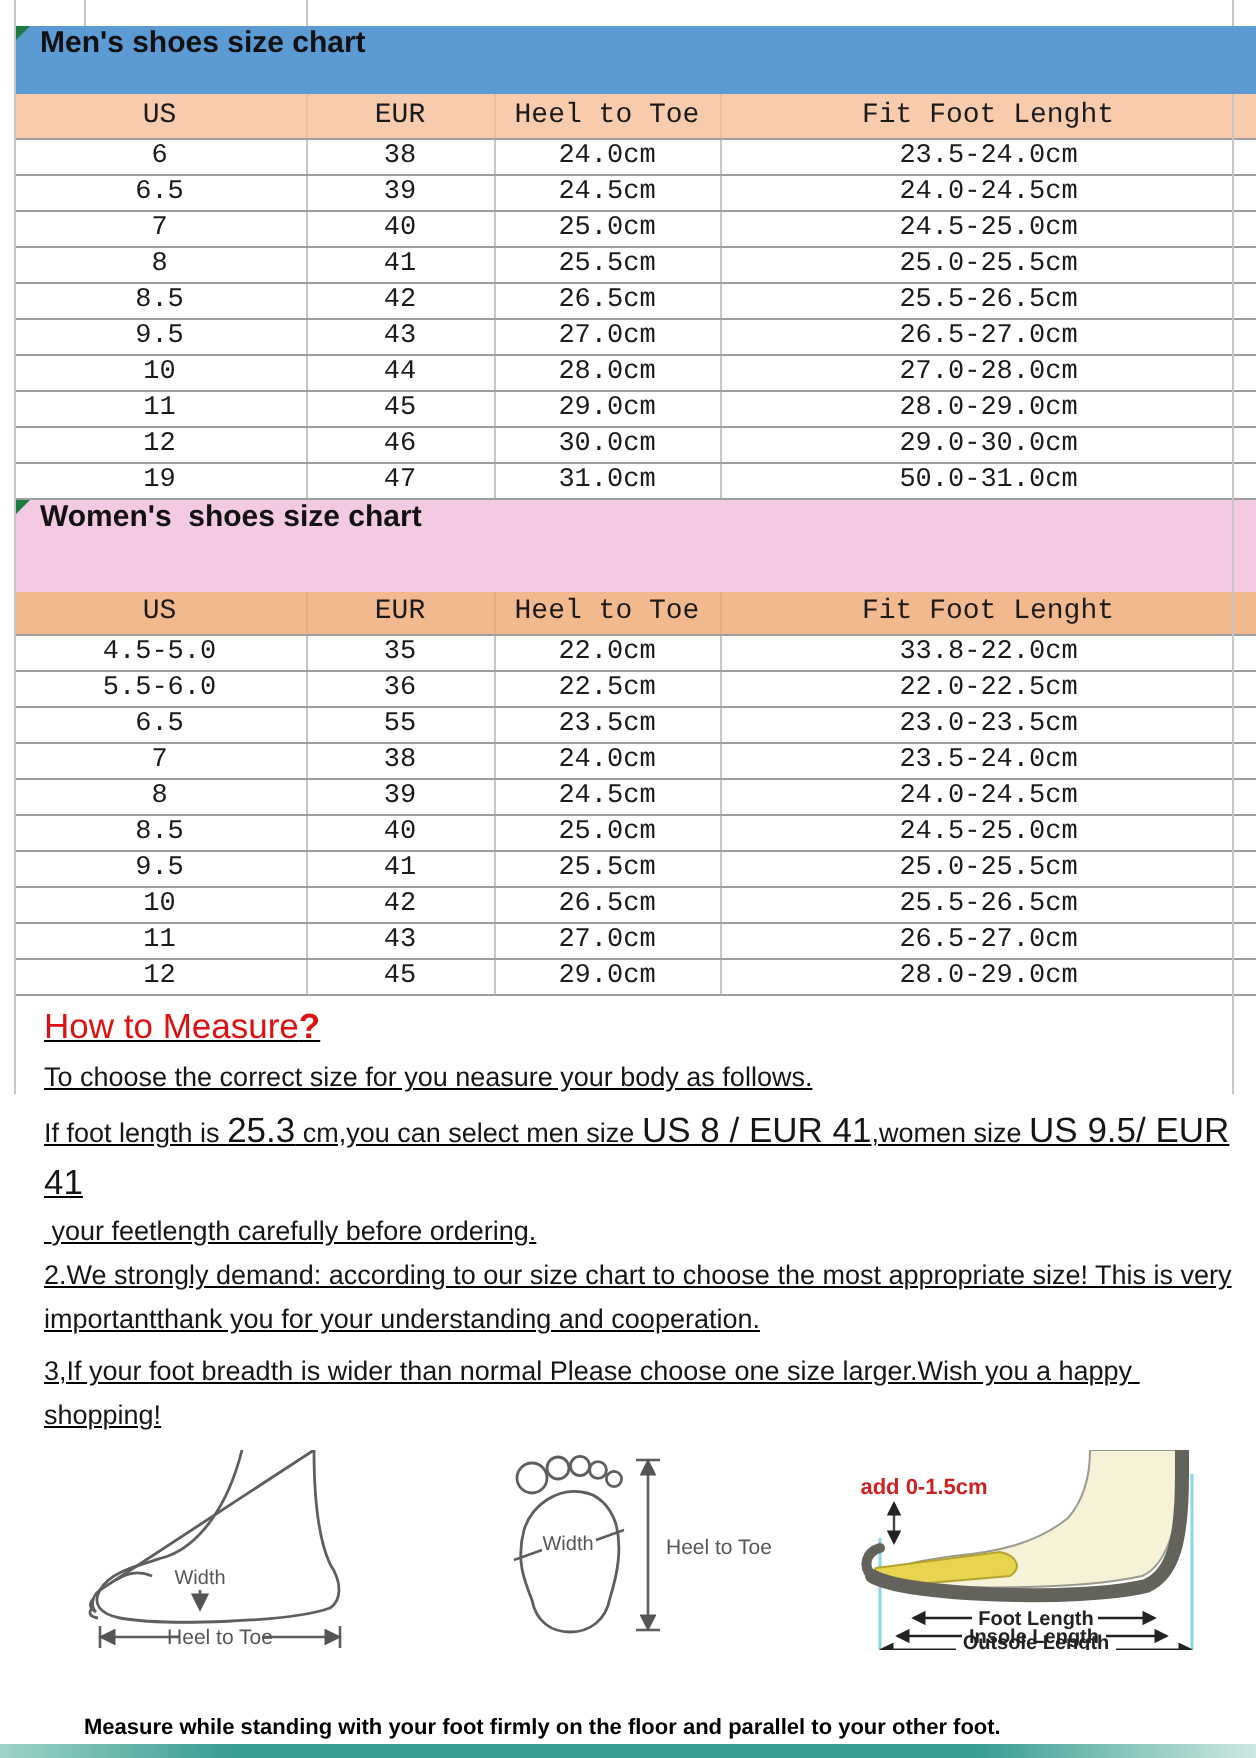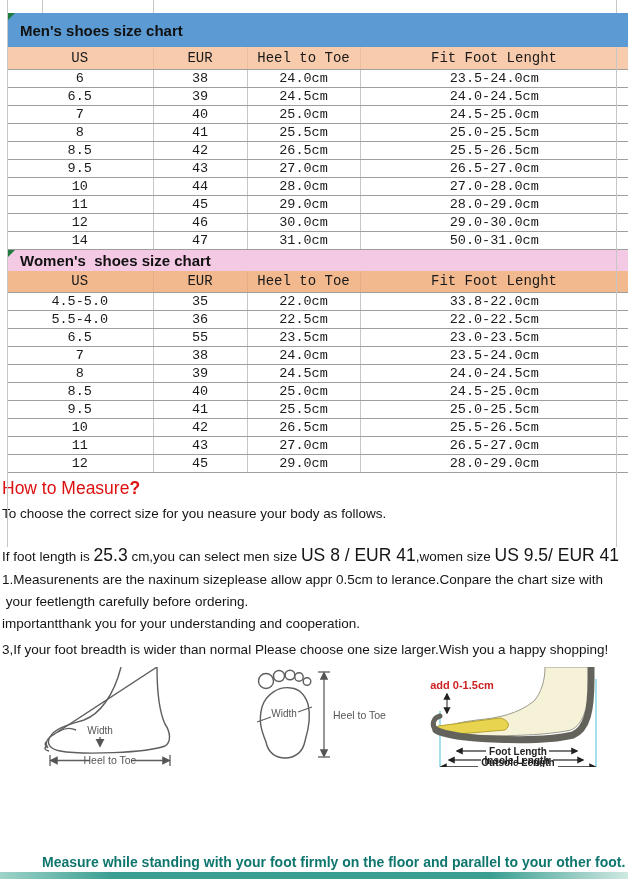--- a/index.html
+++ b/index.html
@@ -11,54 +11,54 @@
   *{margin:0;padding:0;box-sizing:border-box;}
   body{background:#888;font-family:"Liberation Sans",sans-serif;}
   .page{position:relative;width:628px;height:879px;background:#fff;overflow:hidden;margin:0 auto;}
 
   
   .sheet-top{position:relative;height:13px;background:#fff;}
   .vline{position:absolute;top:0;width:1px;background:var(--grid-v);}
   .sheet-leftline{position:absolute;left:7px;top:0;width:1px;height:547px;background:var(--grid-v);z-index:3;}
   .sheet-rightline{position:absolute;left:616px;top:47px;width:1px;height:500px;background:var(--grid-v);z-index:3;}
 
-  .band{position:relative;margin-left:7px;display:flex;align-items:center;padding-left:13px;
+  .band{position:relative;margin-left:7px;display:flex;align-items:flex-start;padding-left:13px;
         font-weight:bold;font-size:15px;color:#111;white-space:pre;}
   .band-men{height:34px;background:var(--men-band-bg);}
-  .band-women{height:21px;background:var(--women-band-bg);}
+  .band-women{height:46px;background:var(--women-band-bg);}
   .corner-tri{position:absolute;left:0;top:0;width:0;height:0;
         border-top:8px solid var(--corner-green);border-right:8px solid transparent;}
 
   table.size{border-collapse:collapse;table-layout:fixed;width:621px;margin-left:7px;
         font-family:"Liberation Mono",monospace;color:#1a1a1a;text-align:center;}
   table.size col.c1{width:146px;} table.size col.c2{width:94px;}
   table.size col.c3{width:113px;} table.size col.c4{width:268px;}
   table.size th{font-weight:normal;font-size:14px;height:22px;border-bottom:1px solid var(--grid-h);}
   .men-table th{background:var(--men-colhead-bg);}
   .women-table th{background:var(--women-colhead-bg);}
   table.size td{font-size:13.5px;height:18px;border-bottom:1px solid var(--grid-h);
         border-right:1px solid var(--grid-v);}
   table.size td:last-child{border-right:none;}
   table.size th{border-right:1px solid rgba(0,0,0,0.06);}
 
   
-  .howto{padding-left:2px;}
+  .howto{padding-left:22px;text-decoration:underline;}
   .howto-heading{margin-top:3px;font-size:17.5px;line-height:24px;color:var(--accent-red);}
   .howto-heading b{font-weight:bold;}
   .howto-intro{margin-top:4px;font-size:13.5px;line-height:19px;color:#151515;}
-  .howto-example{margin-top:20px;font-size:13.5px;line-height:25px;color:#151515;}
+  .howto-example{margin-top:5px;font-size:13.5px;line-height:25px;color:#151515;}
   .howto-example .big{font-size:17.5px;}
   .note-label{font-size:15px;line-height:20px;font-weight:bold;color:var(--accent-red);}
   .note-line{font-size:13.5px;line-height:22px;color:#151515;white-space:pre-wrap;}
   .note-line.gap{margin-top:4px;}
 
   
   .diagrams{position:relative;height:100px;margin-top:6px;}
   .diagrams svg{position:absolute;top:0;left:0;}
-  .caption{position:absolute;left:42px;bottom:9px;font-size:14px;font-weight:bold;color:#0f766e;}
+  .caption{position:absolute;left:42px;bottom:9px;font-size:11px;font-weight:bold;color:#000000;}
   .teal-strip{position:absolute;left:0;bottom:0;width:628px;height:7px;
       background:linear-gradient(90deg,#9fd3c9 0%,var(--teal-strip) 18%,var(--teal-strip) 78%,#cfe8e2 100%);}
   .diag-label{font-family:"Liberation Sans",sans-serif;}
 </style>
 </head>
 <body>
 
 <div class="page">
 
   <div class="sheet-top">
@@ -137,21 +137,21 @@
           <td>29.0cm</td>
           <td>28.0-29.0cm</td>
         </tr>
         <tr>
           <td>12</td>
           <td>46</td>
           <td>30.0cm</td>
           <td>29.0-30.0cm</td>
         </tr>
         <tr>
-          <td>14</td>
+          <td>19</td>
           <td>47</td>
           <td>31.0cm</td>
           <td>50.0-31.0cm</td>
         </tr>
       </tbody>
   </table>
 
   <div class="band band-women">
     <span class="corner-tri"></span>
     <span>Women's  shoes size chart</span>
@@ -172,21 +172,21 @@
       </tr>
     </thead>
     <tbody>
         <tr>
           <td>4.5-5.0</td>
           <td>35</td>
           <td>22.0cm</td>
           <td>33.8-22.0cm</td>
         </tr>
         <tr>
-          <td>5.5-4.0</td>
+          <td>5.5-6.0</td>
           <td>36</td>
           <td>22.5cm</td>
           <td>22.0-22.5cm</td>
         </tr>
         <tr>
           <td>6.5</td>
           <td>55</td>
           <td>23.5cm</td>
           <td>23.0-23.5cm</td>
         </tr>
@@ -232,22 +232,22 @@
           <td>29.0cm</td>
           <td>28.0-29.0cm</td>
         </tr>
       </tbody>
   </table>
 
   <div class="howto">
     <div class="howto-heading"><span>How to Measure</span><b>?</b></div>
     <div class="howto-intro">To choose the correct size for you neasure your body as follows.</div>
     <div class="howto-example"><span>If foot length is </span><span class="big">25.3</span><span> cm,you can select men size </span><span class="big">US 8 / EUR 41</span><span>,women size </span><span class="big">US 9.5/ EUR 41</span></div>
-    <div class="note-line">1.Measurenents are the naxinum sizeplease allow appr 0.5cm to lerance.Conpare the chart size with</div>
     <div class="note-line"> your feetlength carefully before ordering.</div>
+    <div class="note-line">2.We strongly demand: according to our size chart to choose the most appropriate size! This is very</div>
     <div class="note-line">importantthank you for your understanding and cooperation.</div>
     <div class="note-line gap">3,If your foot breadth is wider than normal Please choose one size larger.Wish you a happy shopping!</div>
   </div>
 
   <div class="diagrams">
     <svg width="628" height="100" viewBox="0 0 628 100">
       <defs>
         <marker id="ar" viewBox="0 0 10 10" refX="8" refY="5" markerWidth="6.5" markerHeight="6.5" orient="auto-start-reverse">
           <path d="M0,0L10,5L0,10z" fill="#555"></path>
         </marker>

